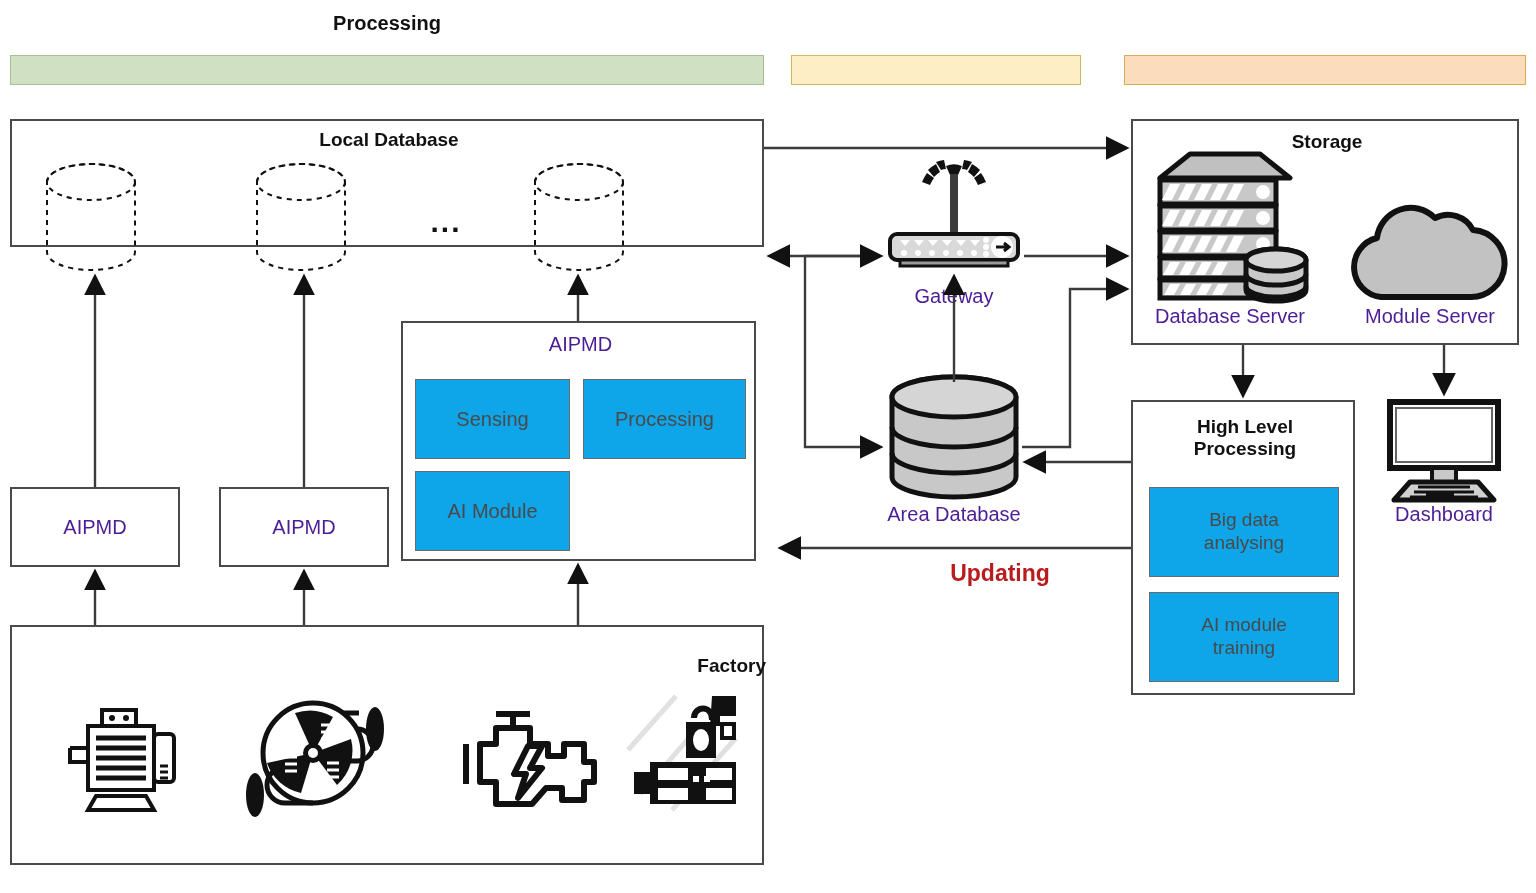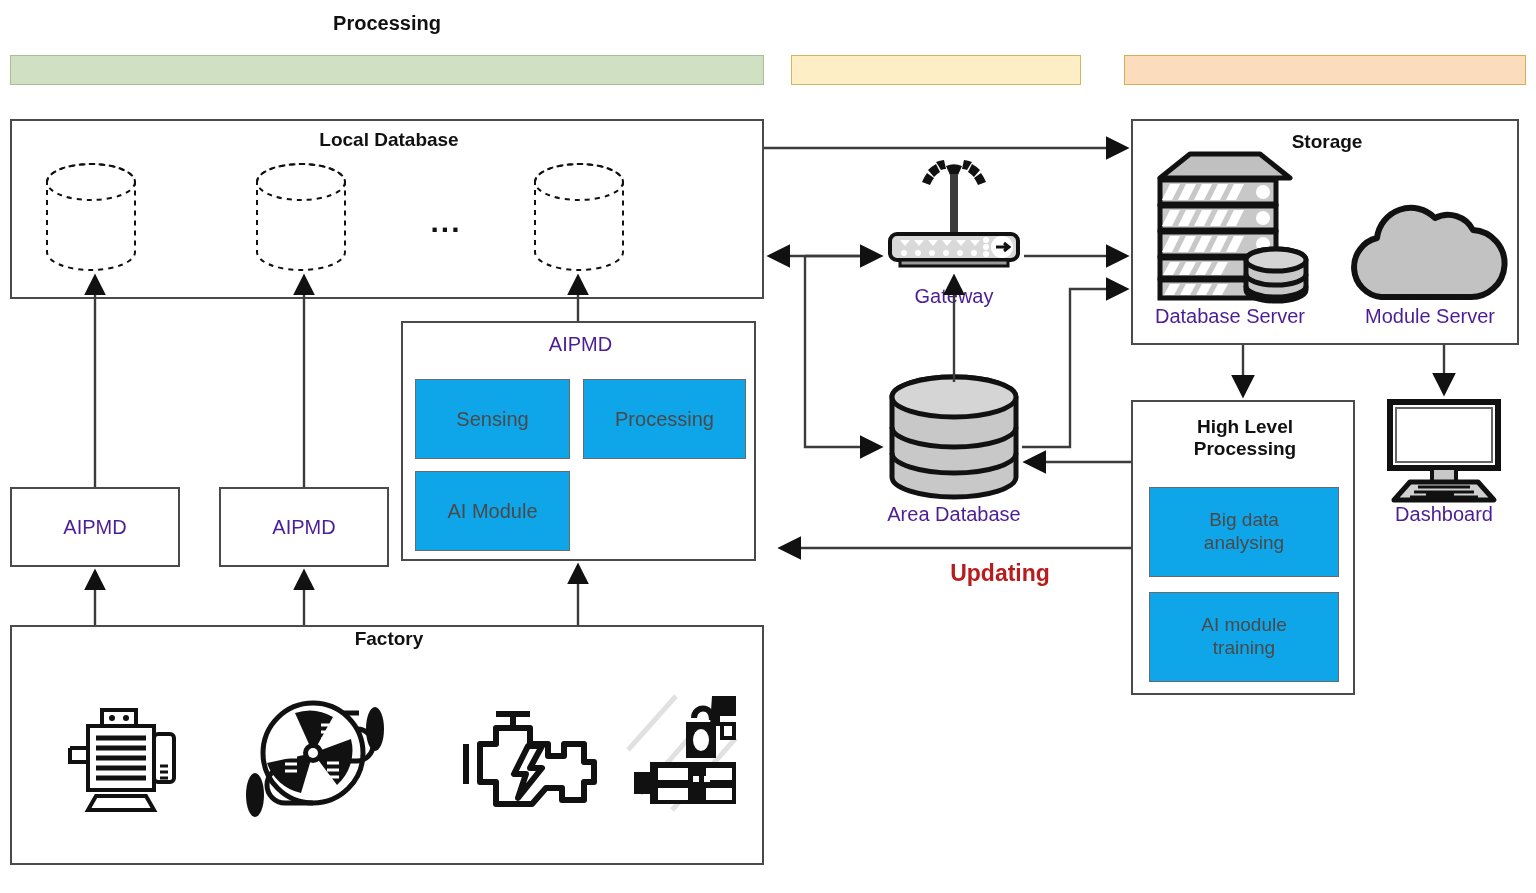--- a/index.html
+++ b/index.html
@@ -27,21 +27,21 @@
 
 <div id="stage">
 
   <div class="abs hdr-title" style="left:10px;top:12px;width:754px;">Processing</div>
   <div class="abs bar green" style="left:10px;top:55px;width:754px;"></div>
 
   <div class="abs bar yellow" style="left:791px;top:55px;width:290px;"></div>
 
   <div class="abs bar orange" style="left:1124px;top:55px;width:402px;"></div>
 
-  <div class="abs box" style="left:10px;top:119px;width:754px;height:180px;padding-left:32px;">
+  <div class="abs box" style="left:10px;top:119px;width:754px;height:128px;padding-left:32px;">
     <div class="abs ttl-b" style="left:0;top:8px;width:754px;">Local Database</div>
   </div>
 
   <svg class="abs" style="left:45px;top:162px;" width="92" height="110">
     <path d="M2,20 a44,18 0 0 1 88,0 l0,70 a44,18 0 0 1 -88,0 z" fill="none" stroke="#111" stroke-width="2" stroke-dasharray="5,5"></path>
     <ellipse cx="46" cy="20" rx="44" ry="18" fill="none" stroke="#111" stroke-width="2" stroke-dasharray="5,5"></ellipse>
   </svg>
   <svg class="abs" style="left:255px;top:162px;" width="92" height="110">
     <path d="M2,20 a44,18 0 0 1 88,0 l0,70 a44,18 0 0 1 -88,0 z" fill="none" stroke="#111" stroke-width="2" stroke-dasharray="5,5"></path>
     <ellipse cx="46" cy="20" rx="44" ry="18" fill="none" stroke="#111" stroke-width="2" stroke-dasharray="5,5"></ellipse>
@@ -66,21 +66,21 @@
     </div>
     <div class="abs box-inner" style="left:180px;top:56px;width:163px;height:80px;">
       <span class="lbl">Processing</span>
     </div>
     <div class="abs box-inner" style="left:12px;top:148px;width:155px;height:80px;">
       <span class="lbl">AI Module</span>
     </div>
   </div>
 
   <div class="abs box" style="left:10px;top:625px;width:754px;height:240px;">
-    <div class="abs ttl-b" style="left:0;top:1px;width:754px;">Factory</div>
+    <div class="abs ttl-b" style="left:0;top:28px;width:754px;text-align:right;">Factory</div>
   </div>
 
   <svg class="abs" style="left:40px;top:700px;" width="160" height="120" viewBox="0 0 160 120">
     <g fill="none" stroke="#111" stroke-width="4">
       <rect x="48" y="26" width="66" height="64"></rect>
       <rect x="62" y="10" width="34" height="16"></rect>
       <path d="M30 48 h18 M30 48 v14 h18"></path>
       <rect x="114" y="34" width="20" height="48" rx="4"></rect>
       <path d="M56 96 h50 l8 14 h-66 z"></path>
       <path d="M56 38 h50 M56 48 h50 M56 58 h50 M56 68 h50 M56 78 h50" stroke-width="5"></path>

